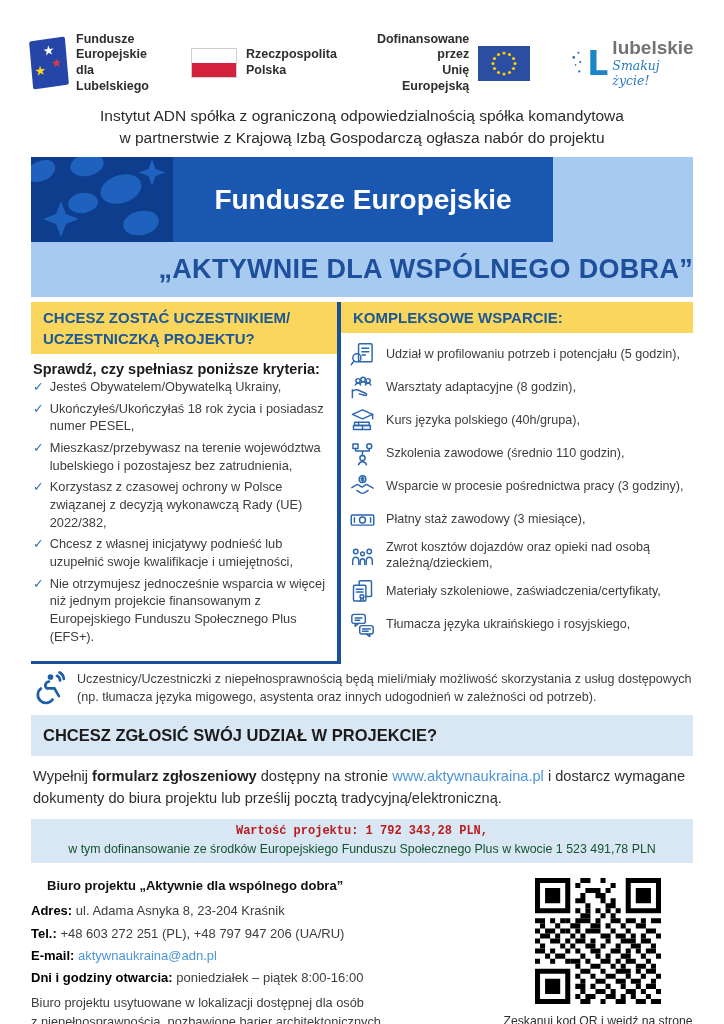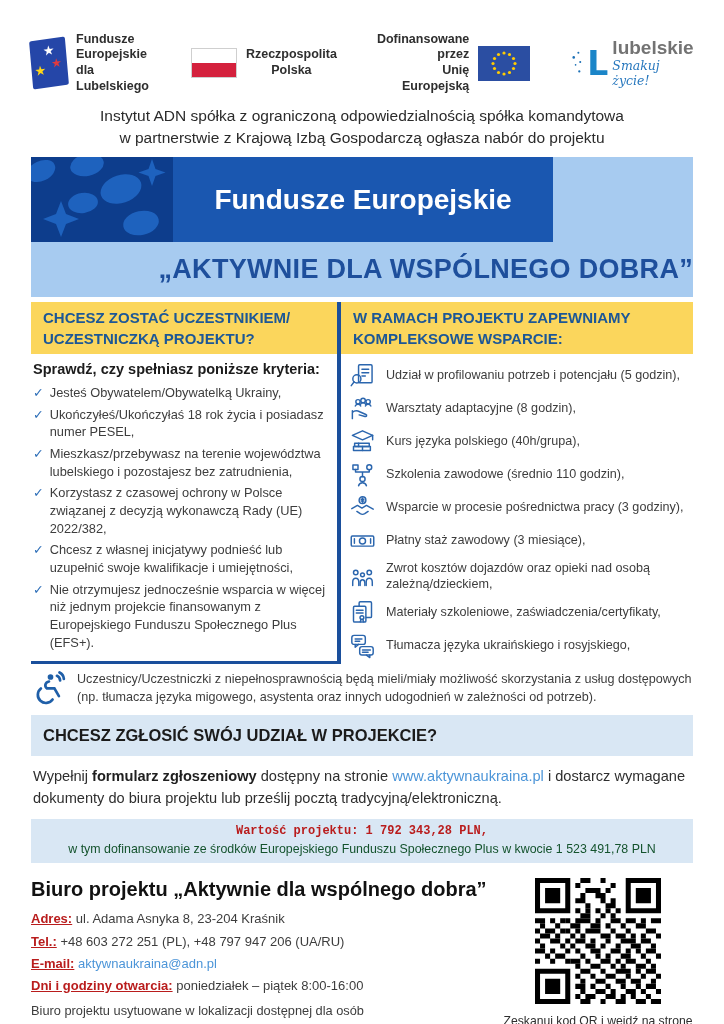--- a/index.html
+++ b/index.html
@@ -13,21 +13,21 @@
   
   .logos { display:flex; align-items:center; height:58px; }
   .logo-fe { display:flex; align-items:center; gap:9px; }
   .fe-flag { width:36px; height:48px; background:#2546A8; border-radius:2px;
              transform:rotate(-5deg) skewY(-3deg); position:relative; flex:none; }
   .fe-flag span { position:absolute; line-height:1; }
   .fe-star-w { color:#ffffff; font-size:13px; left:13px; top:5px; }
   .fe-star-r { color:#E03A3E; font-size:12px; left:20px; top:19px; }
   .fe-star-y { color:#FFD617; font-size:13px; left:3px; top:24px; }
   .logo-txt { font-size:12.5px; font-weight:bold; color:#2e2e2e; line-height:1.25; }
-  .logo-pl { display:flex; align-items:center; gap:9px; margin-left:42px;text-align:center; }
+  .logo-pl { display:flex; align-items:center; gap:9px; margin-left:42px; }
   .pl-flag { width:46px; height:30px; border:1px solid #cfcfcf; flex:none; }
   .pl-flag .w { height:50%; background:#ffffff; }
   .pl-flag .r { height:50%; background:#D4213D; }
   .logo-eu { display:flex; align-items:center; gap:9px; margin-left:40px; }
   .logo-eu .logo-txt { text-align:right; }
   .eu-flag { width:52px; height:35px; background:#2B4EA2; flex:none; }
   .logos-divider { width:2px; height:46px; background:#3c3c3c; margin:0 18px 0 22px; }
   .logo-lub { display:flex; align-items:center; gap:4px; }
   .lub-l { color:#1B85C8; font-weight:bold; font-size:33px; line-height:1;
            font-family:"DejaVu Sans",sans-serif; }
@@ -50,21 +50,21 @@
                    justify-content:flex-end; }
   .banner-bottom span { color:#1E4F9C; font-size:27px; font-weight:bold; letter-spacing:.3px; }
 
   
   .columns { display:flex; margin-top:5px; height:362px; overflow:hidden; }
   .col-left { width:306px; flex:none; border-bottom:3px solid #1A4F9C; }
   .col-divider { width:4px; flex:none; background:#1A4F9C; }
   .col-right { flex:1; }
   .col-header { background:#FBD65C; color:#1C5796; font-weight:bold; font-size:15px;
                 line-height:1.4; padding:5px 12px; }
-  .check-title { font-weight:bold; font-size:14.5px; color:#1c1c1c; margin:7px 0 7px 2px; }
+  .check-title { font-weight:bold; font-size:14.5px; color:#1c1c1c; margin:7px 0 1px 2px; }
   .criteria-list { list-style:none; margin:0; padding:0 4px 0 2px; font-size:12.8px;
                    line-height:1.38; color:#3d3d3d; }
   .criteria-list li { display:flex; gap:6px; margin-bottom:4px; }
   .check { color:#2E6FB8; font-weight:bold; flex:none; font-family:"DejaVu Sans",sans-serif; }
   .support-list { margin:0; padding:8px 2px 0 8px; list-style:none; display:flex;
                   flex-direction:column; gap:6px; }
   .support-list li { display:flex; align-items:center; gap:10px; font-size:12.6px;
                      line-height:1.3; color:#3d3d3d; }
   .sicon { width:27px; height:27px; flex:none; }
   .sicon svg { width:27px; height:27px; stroke:#2B66AE; fill:none; stroke-width:1.3;
@@ -84,23 +84,23 @@
   a.link { color:#4C95D8; text-decoration:none; }
 
   
   .value-band { background:#D9E7F4; margin-top:10px; text-align:center; padding:5px 8px 7px; }
   .value-l1 { font-size:12px; font-weight:bold; color:#b91c1c;font-family:Liberation Mono, monospace; }
   .value-l2 { font-size:12.4px; font-weight:normal; color:#14532d; margin-top:4px; }
 
   
   .bottom { display:flex; margin-top:13px; }
   .office { flex:1; }
-  .office-h { font-size:20px; font-weight:bold; color:#111111; margin:2px 0 7px; }
+  .office-h { font-size:13px; font-weight:bold; color:#111111; margin:2px 16px 7px; }
   .office-line { font-size:13px; line-height:1.72; color:#3d3d3d; }
-  .office-line b { color:#b91c1c;text-decoration:underline; }
+  .office-line b { color:#000000; }
   .office-note { font-size:12.8px; line-height:1.5; color:#3d3d3d; margin-top:3px; }
   .qr-block { width:190px; flex:none; text-align:center; padding-top:2px; }
   .qr-block svg.qr { width:126px; height:126px; }
   .qr-caption { font-size:12.2px; line-height:1.45; color:#2e2e2e; margin-top:5px; }
 </style>
 </head>
 <body>
 
 <div class="page">
 
@@ -229,21 +229,20 @@
           </li>
         <li>
             <span class="check">✓</span>
             <span>Nie otrzymujesz jednocześnie wsparcia w więcej niż jednym projekcie finansowanym z Europejskiego Funduszu Społecznego Plus (EFS+).</span>
           </li>
       </ul>
     </div>
     <div class="col-divider"></div>
     <div class="col-right">
       <div class="col-header">
-        <div>W RAMACH PROJEKTU ZAPEWNIAMY</div>
         <div>KOMPLEKSOWE WSPARCIE:</div>
       </div>
       <ul class="support-list">
         <li>
           <span class="sicon">
             <svg viewBox="0 0 24 24">
                 <rect x="8.5" y="2.5" width="12" height="16" rx="1"></rect>
                 <path d="M11.5 6.5h6M11.5 9.5h6M11.5 12.5h3"></path>
                 <circle cx="7" cy="15" r="3.6"></circle>
                 <path d="M4.6 17.6L2 21"></path>

